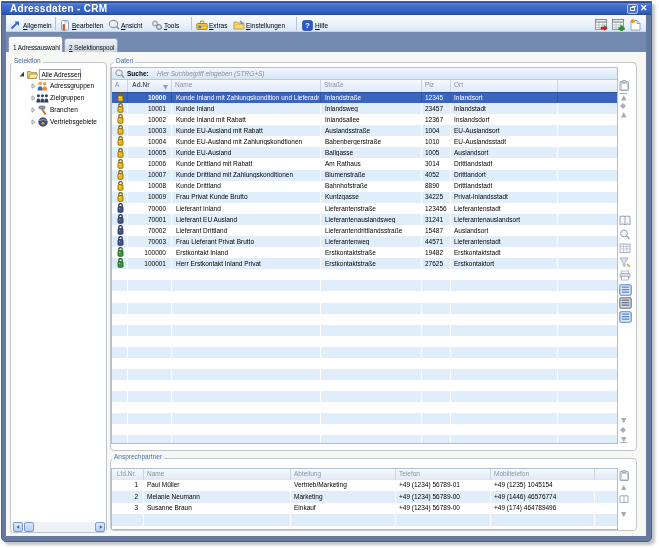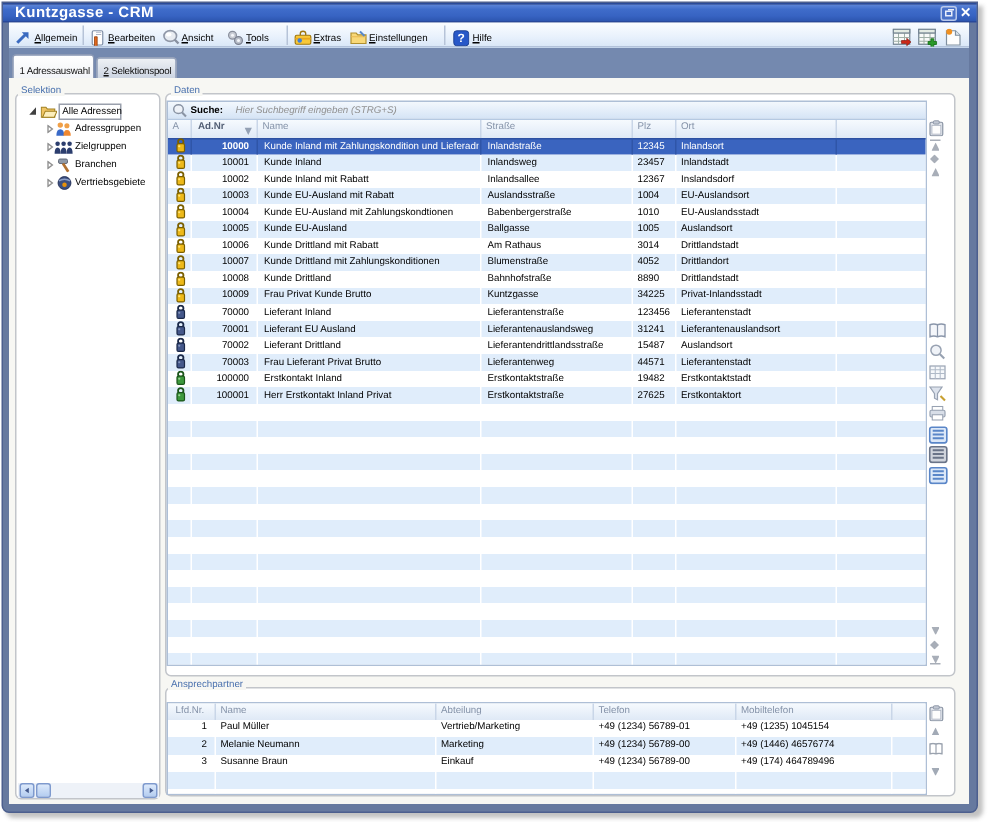--- a/index.html
+++ b/index.html
@@ -5,21 +5,21 @@
 html,body{width:659px;height:548px;background:#fff;overflow:hidden;
   font-family:"Liberation Sans",sans-serif;-webkit-font-smoothing:antialiased}
 .abs{position:absolute}
 .txt{position:absolute;white-space:nowrap;font-size:6.5px;color:#000}
 .hdt{position:absolute;white-space:nowrap;font-size:6.5px;color:#8593a9}
 u{text-decoration:underline}
 </style></head><body>
 
 <div class="abs" style="left:1px;top:1px;width:651px;height:541px;background:#66799f;border:1px solid #4c5f8e;border-radius:0 0 5px 5px;box-shadow:3px 3px 3px rgba(120,120,120,0.45)"></div>
 <div class="abs" style="left:2px;top:2px;width:649px;height:13px;background:linear-gradient(#5d85d8 0%,#3f6cca 30%,#3763c2 70%,#2d56b0 100%);border-top:1px solid #2a4a9a;border-bottom:1px solid #28489a"></div>
-<div class="txt" style="left:10px;top:3px;font-size:10px;font-weight:bold;color:#fff;letter-spacing:0.3px">Kuntzgasse - CRM</div>
+<div class="txt" style="left:10px;top:3px;font-size:10px;font-weight:bold;color:#fff;letter-spacing:0.3px">Adressdaten - CRM</div>
 <div class="abs" style="left:627px;top:4px;width:11px;height:10px;border:1px solid #b9c9ec;border-radius:2px;background:#4a72c8"></div>
 <div class="abs" style="left:630px;top:6.5px;width:5px;height:4px;border:1px solid #e8eefc"></div>
 <div class="abs" style="left:632px;top:5.5px;width:4px;height:1px;background:#e8eefc"></div>
 <div class="txt" style="left:640px;top:3px;font-size:9px;font-weight:bold;color:#fff">✕</div>
 <div class="abs" style="left:6px;top:15px;width:640px;height:17px;background:linear-gradient(#fbfdff,#e8f1fc 60%,#d9e7f7);border-bottom:1px solid #c3d4ea"></div>
 <svg class="abs" style="left:10px;top:19.5px" width="10" height="10" viewBox="0 0 10 10">
     <path d="M1.5 8.5 L7 3" stroke="#3a6ac0" stroke-width="2"></path>
     <polygon points="4.5,1.5 9,1.5 9,6" fill="#3a6ac0"></polygon>
   </svg>
 <div class="txt" style="left:23px;top:22px"><u>A</u>llgemein</div>

